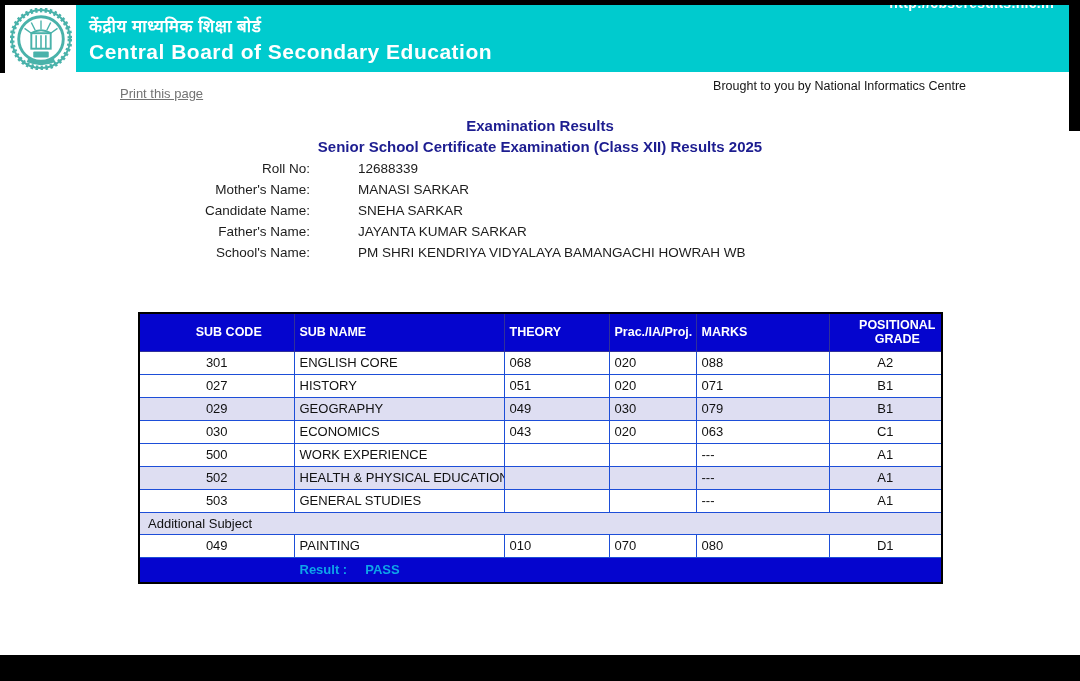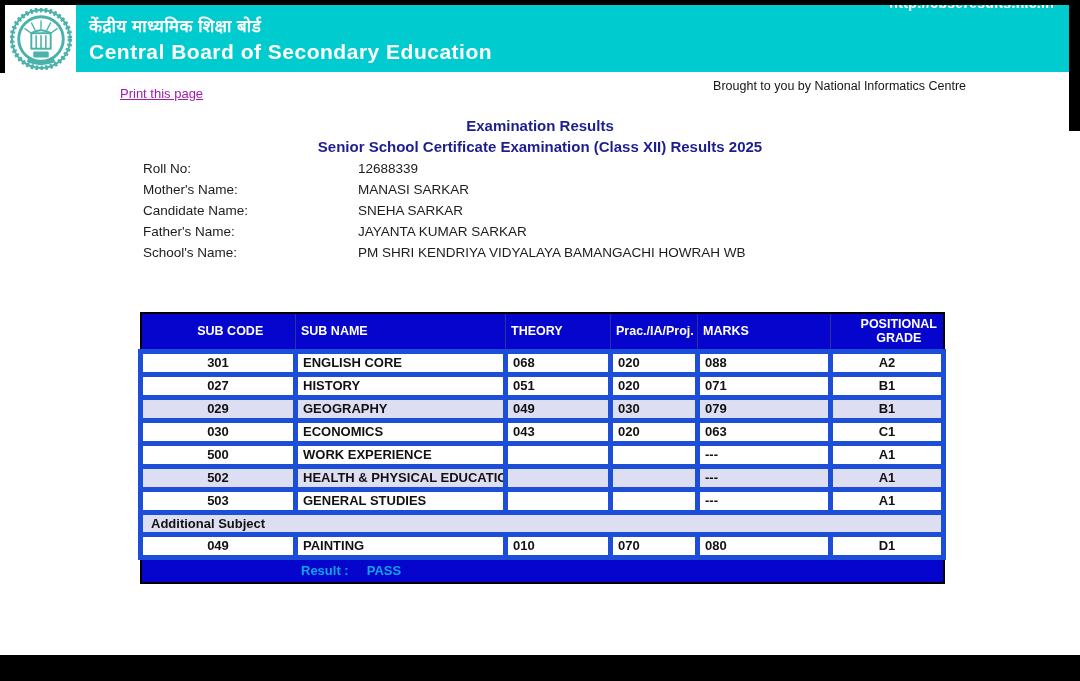--- a/index.html
+++ b/index.html
@@ -29,37 +29,37 @@
   .english-title { font-size: 21px; font-weight: bold; letter-spacing: 0.5px; }
 
   .url-banner {
     position: absolute; top: -5px; right: 26px; z-index: 3;
     color: #ffffff; font-size: 14px; font-weight: bold; letter-spacing: 0.3px;
   }
 
   
   .print-link {
     position: absolute; top: 86px; left: 120px;
-    color: #a21caf; font-size: 13px; text-decoration: underline; cursor: pointer;
+    color: #737373; font-size: 13px; text-decoration: underline; cursor: pointer;
   }
   .brought-by {
     position: absolute; top: 79px; right: 114px;
     color: #141414; font-size: 12.5px;
   }
 
   
   .title-main, .title-sub {
     position: absolute; left: 0; width: 1080px; text-align: center;
     color: #1d1d90; font-weight: bold; font-size: 15px;
   }
   .title-main { top: 117px; }
   .title-sub  { top: 138px; }
 
   
-  .details { position: absolute; top: 158px; left: 143px; }
+  .details { position: absolute; top: 158px; left: 143px; text-align: right; }
   .detail-row { display: flex; line-height: 21px; font-size: 13.5px; color: #1c1c1c; }
   .detail-label { width: 167px; }
   .detail-value { white-space: nowrap; margin-left: 48px; }
 
   
   .results-table {
     position: absolute; top: 312px; left: 138px; width: 803px;
     border-collapse: collapse; table-layout: fixed;
     font-size: 13px; color: #111;
     border: 2px solid #000;
@@ -72,22 +72,22 @@
   .results-table col.c-grade { width: 113px; }
 
   .results-table th {
     background: #0505ce; color: #ffffff; font-size: 12.5px; font-weight: bold;
     height: 38px; border: 1px solid #30309a; padding: 0 5px;
   }
   .results-table th.al { text-align: left; }
   .results-table th.ac { text-align: center; padding-left: 29px; }
 
   .results-table td {
-    height: 23px; border: 5px solid #1d4ed8; padding: 0 5px;
-    overflow: hidden; white-space: nowrap; font-weight: bold;
+    height: 23px; border: 1px solid #1d4ed8; padding: 0 5px;
+    overflow: hidden; white-space: nowrap;
   }
   .results-table td.ac { text-align: center; }
   .results-table td.al { text-align: left; }
   tr.shade td { background: #dedef2; }
   tr.plain td { background: #ffffff; }
 
   tr.addl-label-row td {
     background: #dedef2; text-align: left; padding-left: 8px; height: 22px;
   }
   tr.result-row td {

